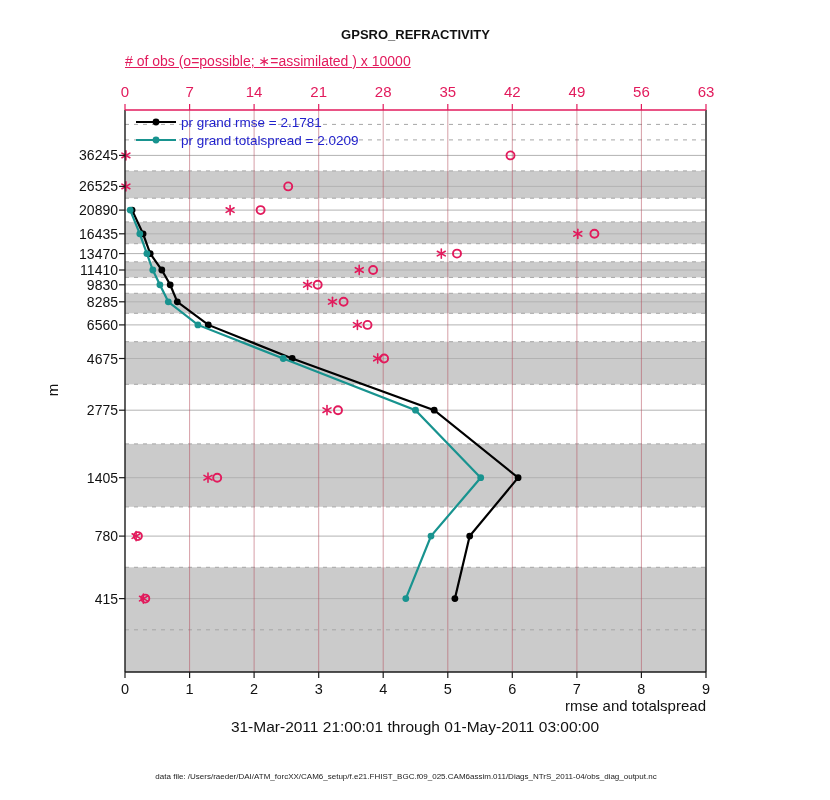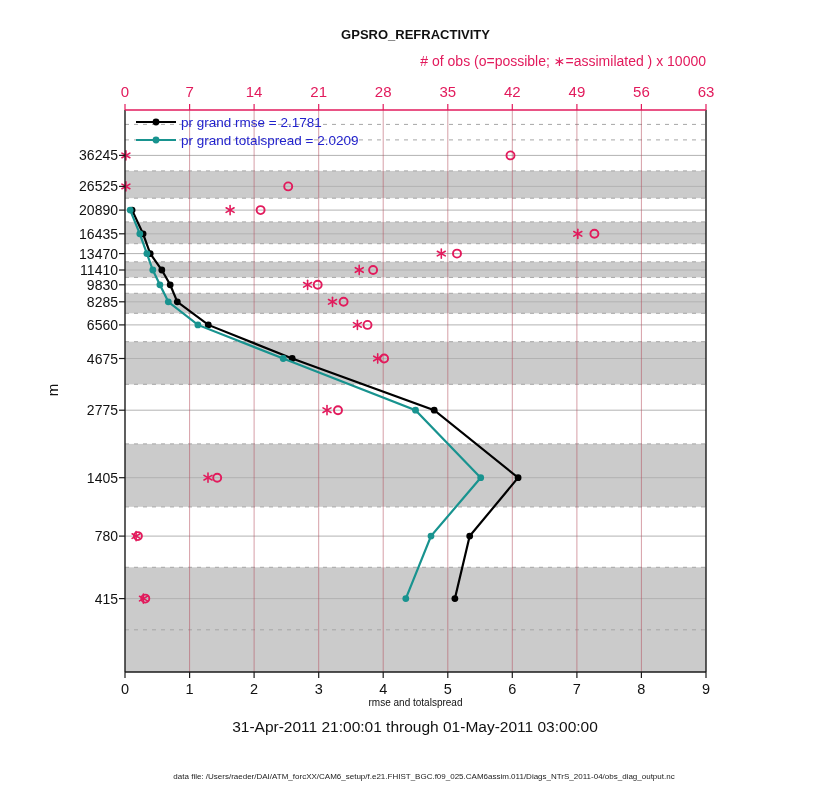--- a/index.html
+++ b/index.html
@@ -3,28 +3,28 @@
 <meta charset="utf-8">
 <style>
   html,body{margin:0;padding:0;background:#fff;}
   .fig{position:relative;width:830px;height:800px;background:#fff;
        font-family:"Liberation Sans","DejaVu Sans",sans-serif;color:#111;overflow:hidden;}
   .fig svg{position:absolute;left:0;top:0;}
   .t1{position:absolute;left:125px;width:581px;top:6px;text-align:center;
       font-size:15.5px;font-weight:bold;}
   .t2{position:absolute;left:125px;width:581px;top:27px;text-align:center;
       font-size:13px;font-weight:bold;}
-  .toplab{position:absolute;left:125px;width:581px;top:53px;text-align:right;
-      font-size:14px;}
+  .toplab{position:absolute;left:125px;width:581px;top:53px;text-align:left;
+      font-size:14px;text-decoration:underline;}
   .ylab{position:absolute;left:44px;top:378px;width:24px;height:24px;
       font-size:15px;transform:rotate(-90deg);text-align:center;}
-  .xlab{position:absolute;left:125px;width:581px;top:697px;text-align:center;font-size:10px;}
+  .xlab{position:absolute;left:125px;width:581px;top:697px;text-align:right;font-size:15px;}
   .sub{position:absolute;left:0;width:830px;top:718px;text-align:center;font-size:15.5px;}
   .foot{position:absolute;left:0;width:812px;top:772px;text-align:center;
-      font-size:8px;color:#222;padding-left:18px;}
+      font-size:8px;color:#222;}
 </style>
 </head>
 <body>
 
 <div class="fig">
   <svg id="plot" width="830" height="800" viewBox="0 0 830 800">
       <g>
         <rect x="125" y="170.9" width="581" height="27.3" fill="#cbcbcb"></rect>
         <rect x="125" y="221.9" width="581" height="21.8" fill="#cbcbcb"></rect>
         <rect x="125" y="261.8" width="581" height="15.6" fill="#cbcbcb"></rect>
@@ -275,15 +275,15 @@
         <text x="181" y="126.5" font-size="13.5" fill="#2222cc">pr grand rmse = 2.1781</text>
         <line x1="136" x2="176" y1="140" y2="140" stroke="#18938f" stroke-width="2.2"></line>
         <circle cx="156" cy="140" r="3.4" fill="#18938f"></circle>
         <text x="181" y="144.5" font-size="13.5" fill="#2222cc">pr grand totalspread = 2.0209</text>
       </g>
     </svg>
   <div class="t2">GPSRO_REFRACTIVITY</div>
   <div class="toplab" id="toplab" style="color: rgb(226, 26, 92);"># of obs (o=possible; ∗=assimilated ) x 10000</div>
   <div class="ylab">m</div>
   <div class="xlab">rmse and totalspread</div>
-  <div class="sub">31-Apr-2011 21:00:01 through 01-May-2011 03:00:00</div>
+  <div class="sub">31-Mar-2011 21:00:01 through 01-May-2011 03:00:00</div>
   <div class="foot">data file: /Users/raeder/DAI/ATM_forcXX/CAM6_setup/f.e21.FHIST_BGC.f09_025.CAM6assim.011/Diags_NTrS_2011-04/obs_diag_output.nc</div>
 </div>
 
 </body></html>

